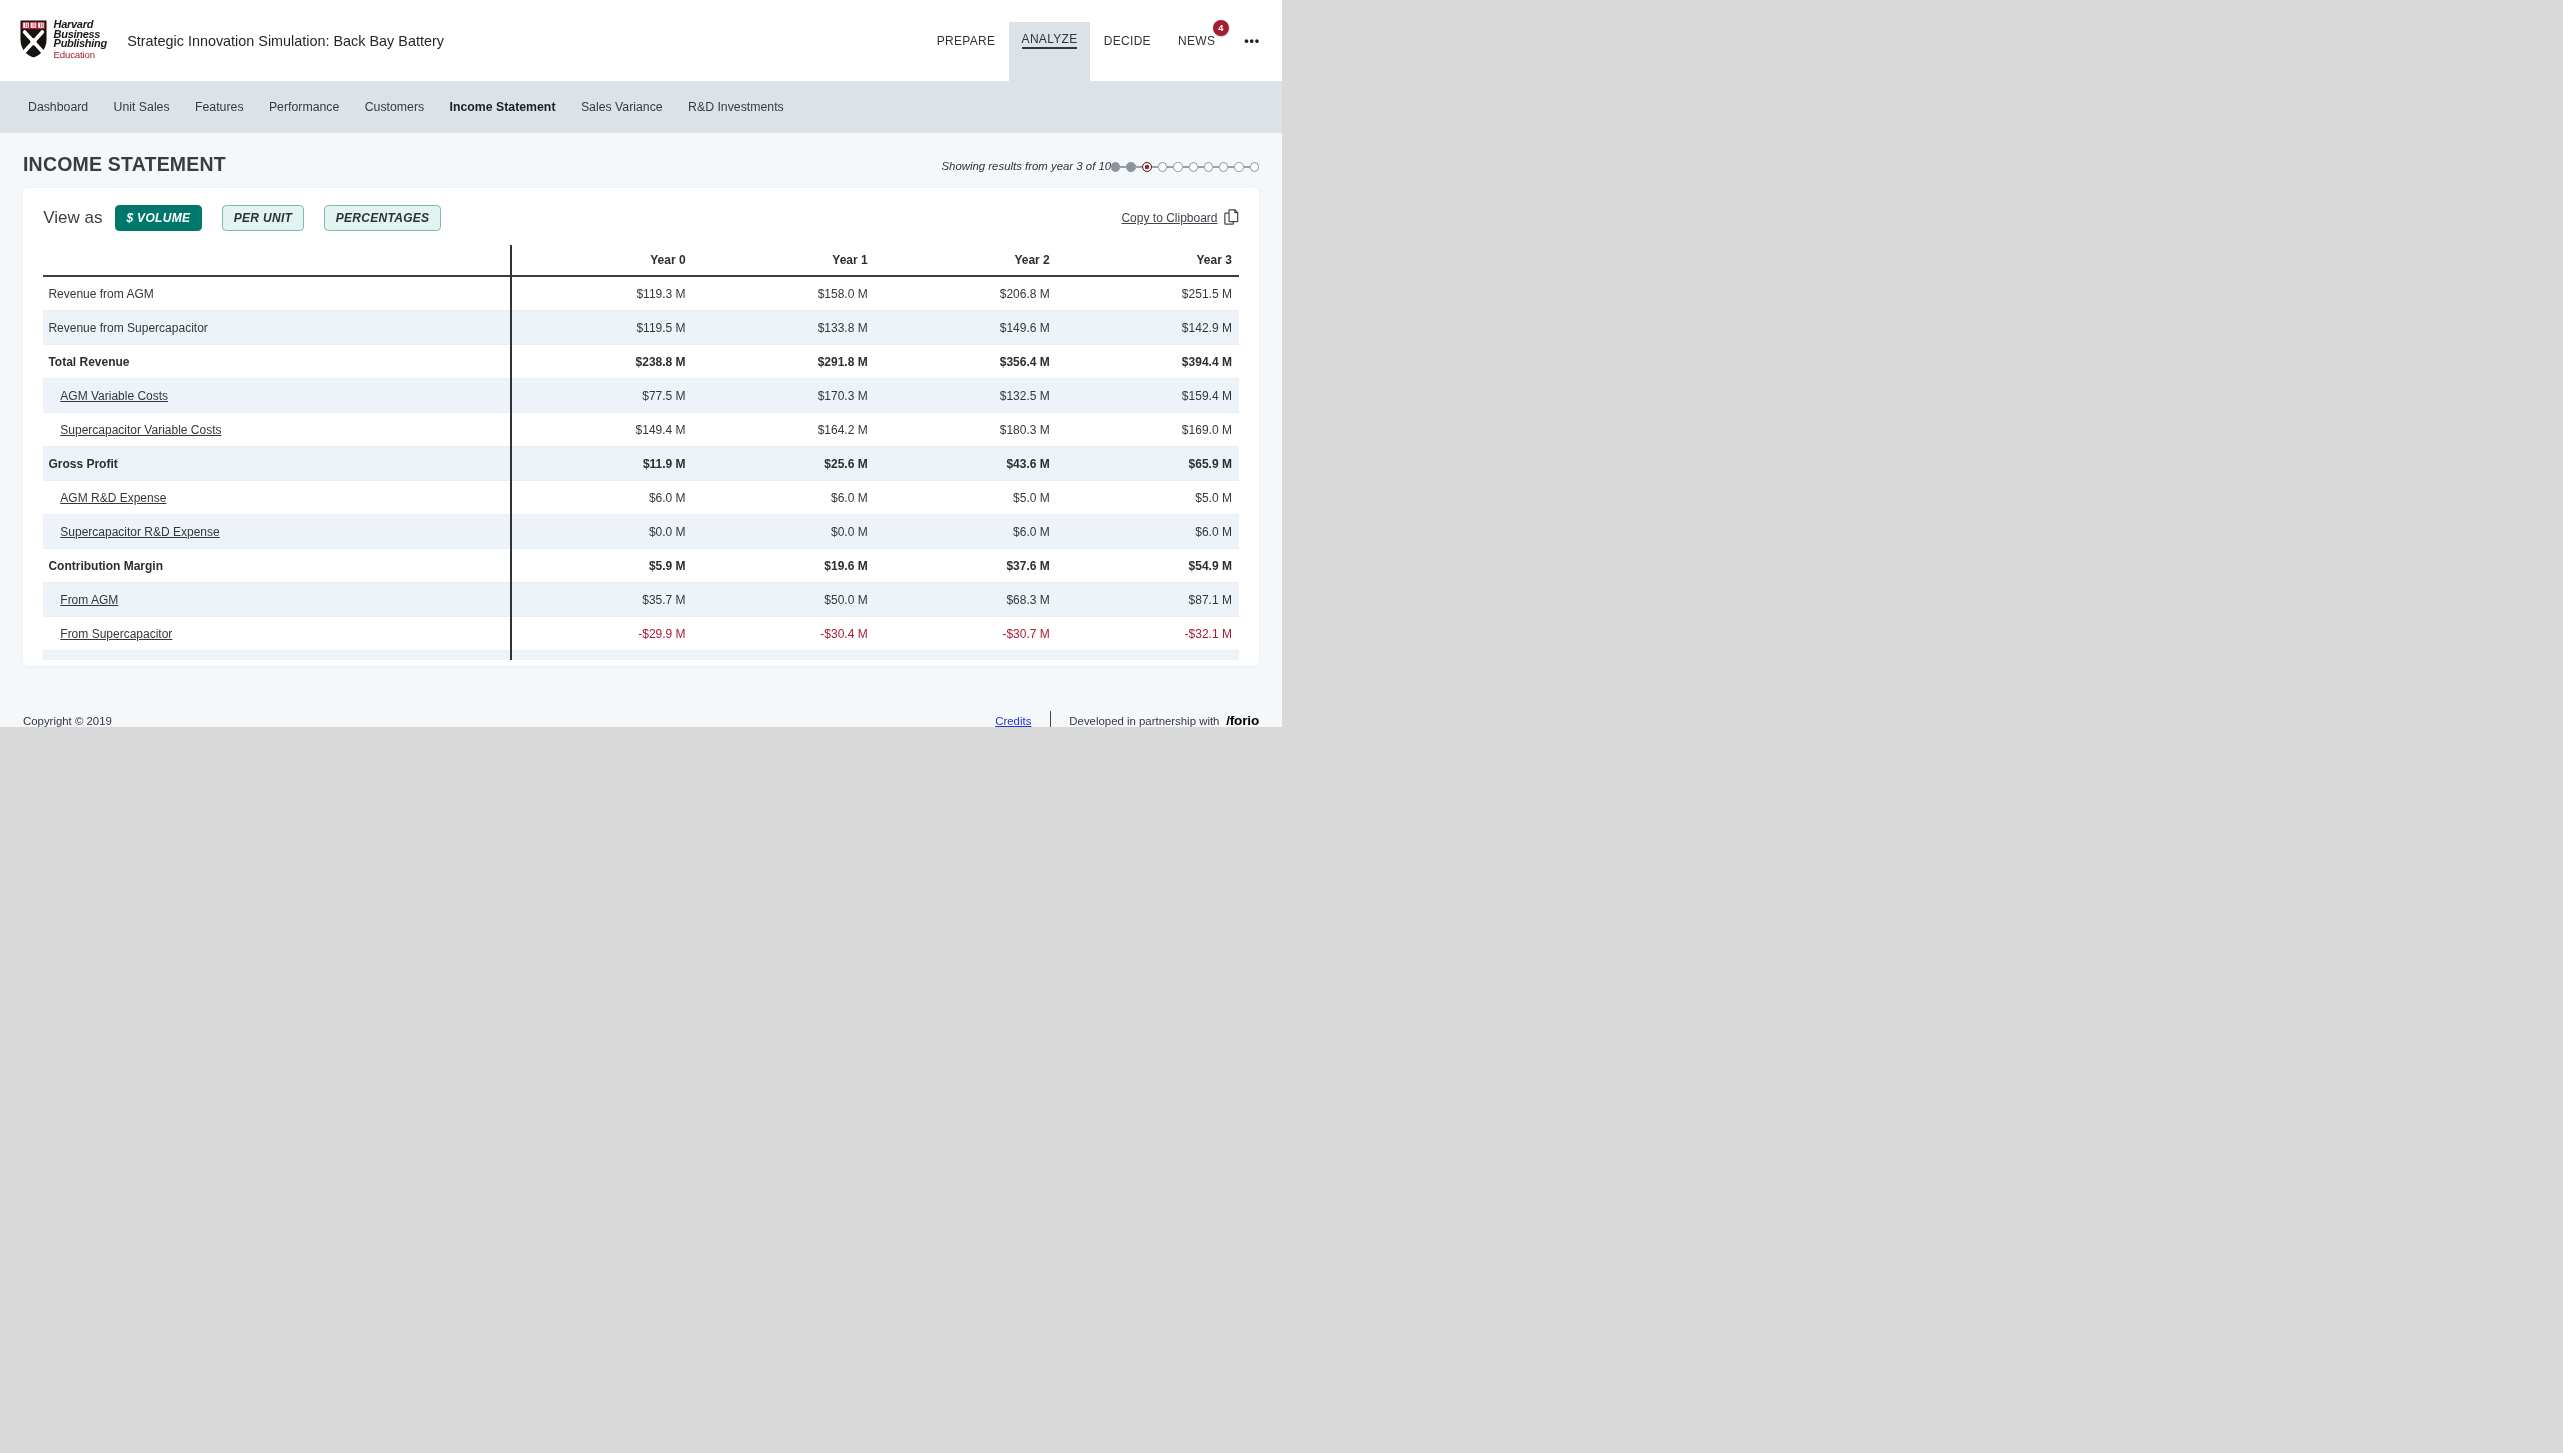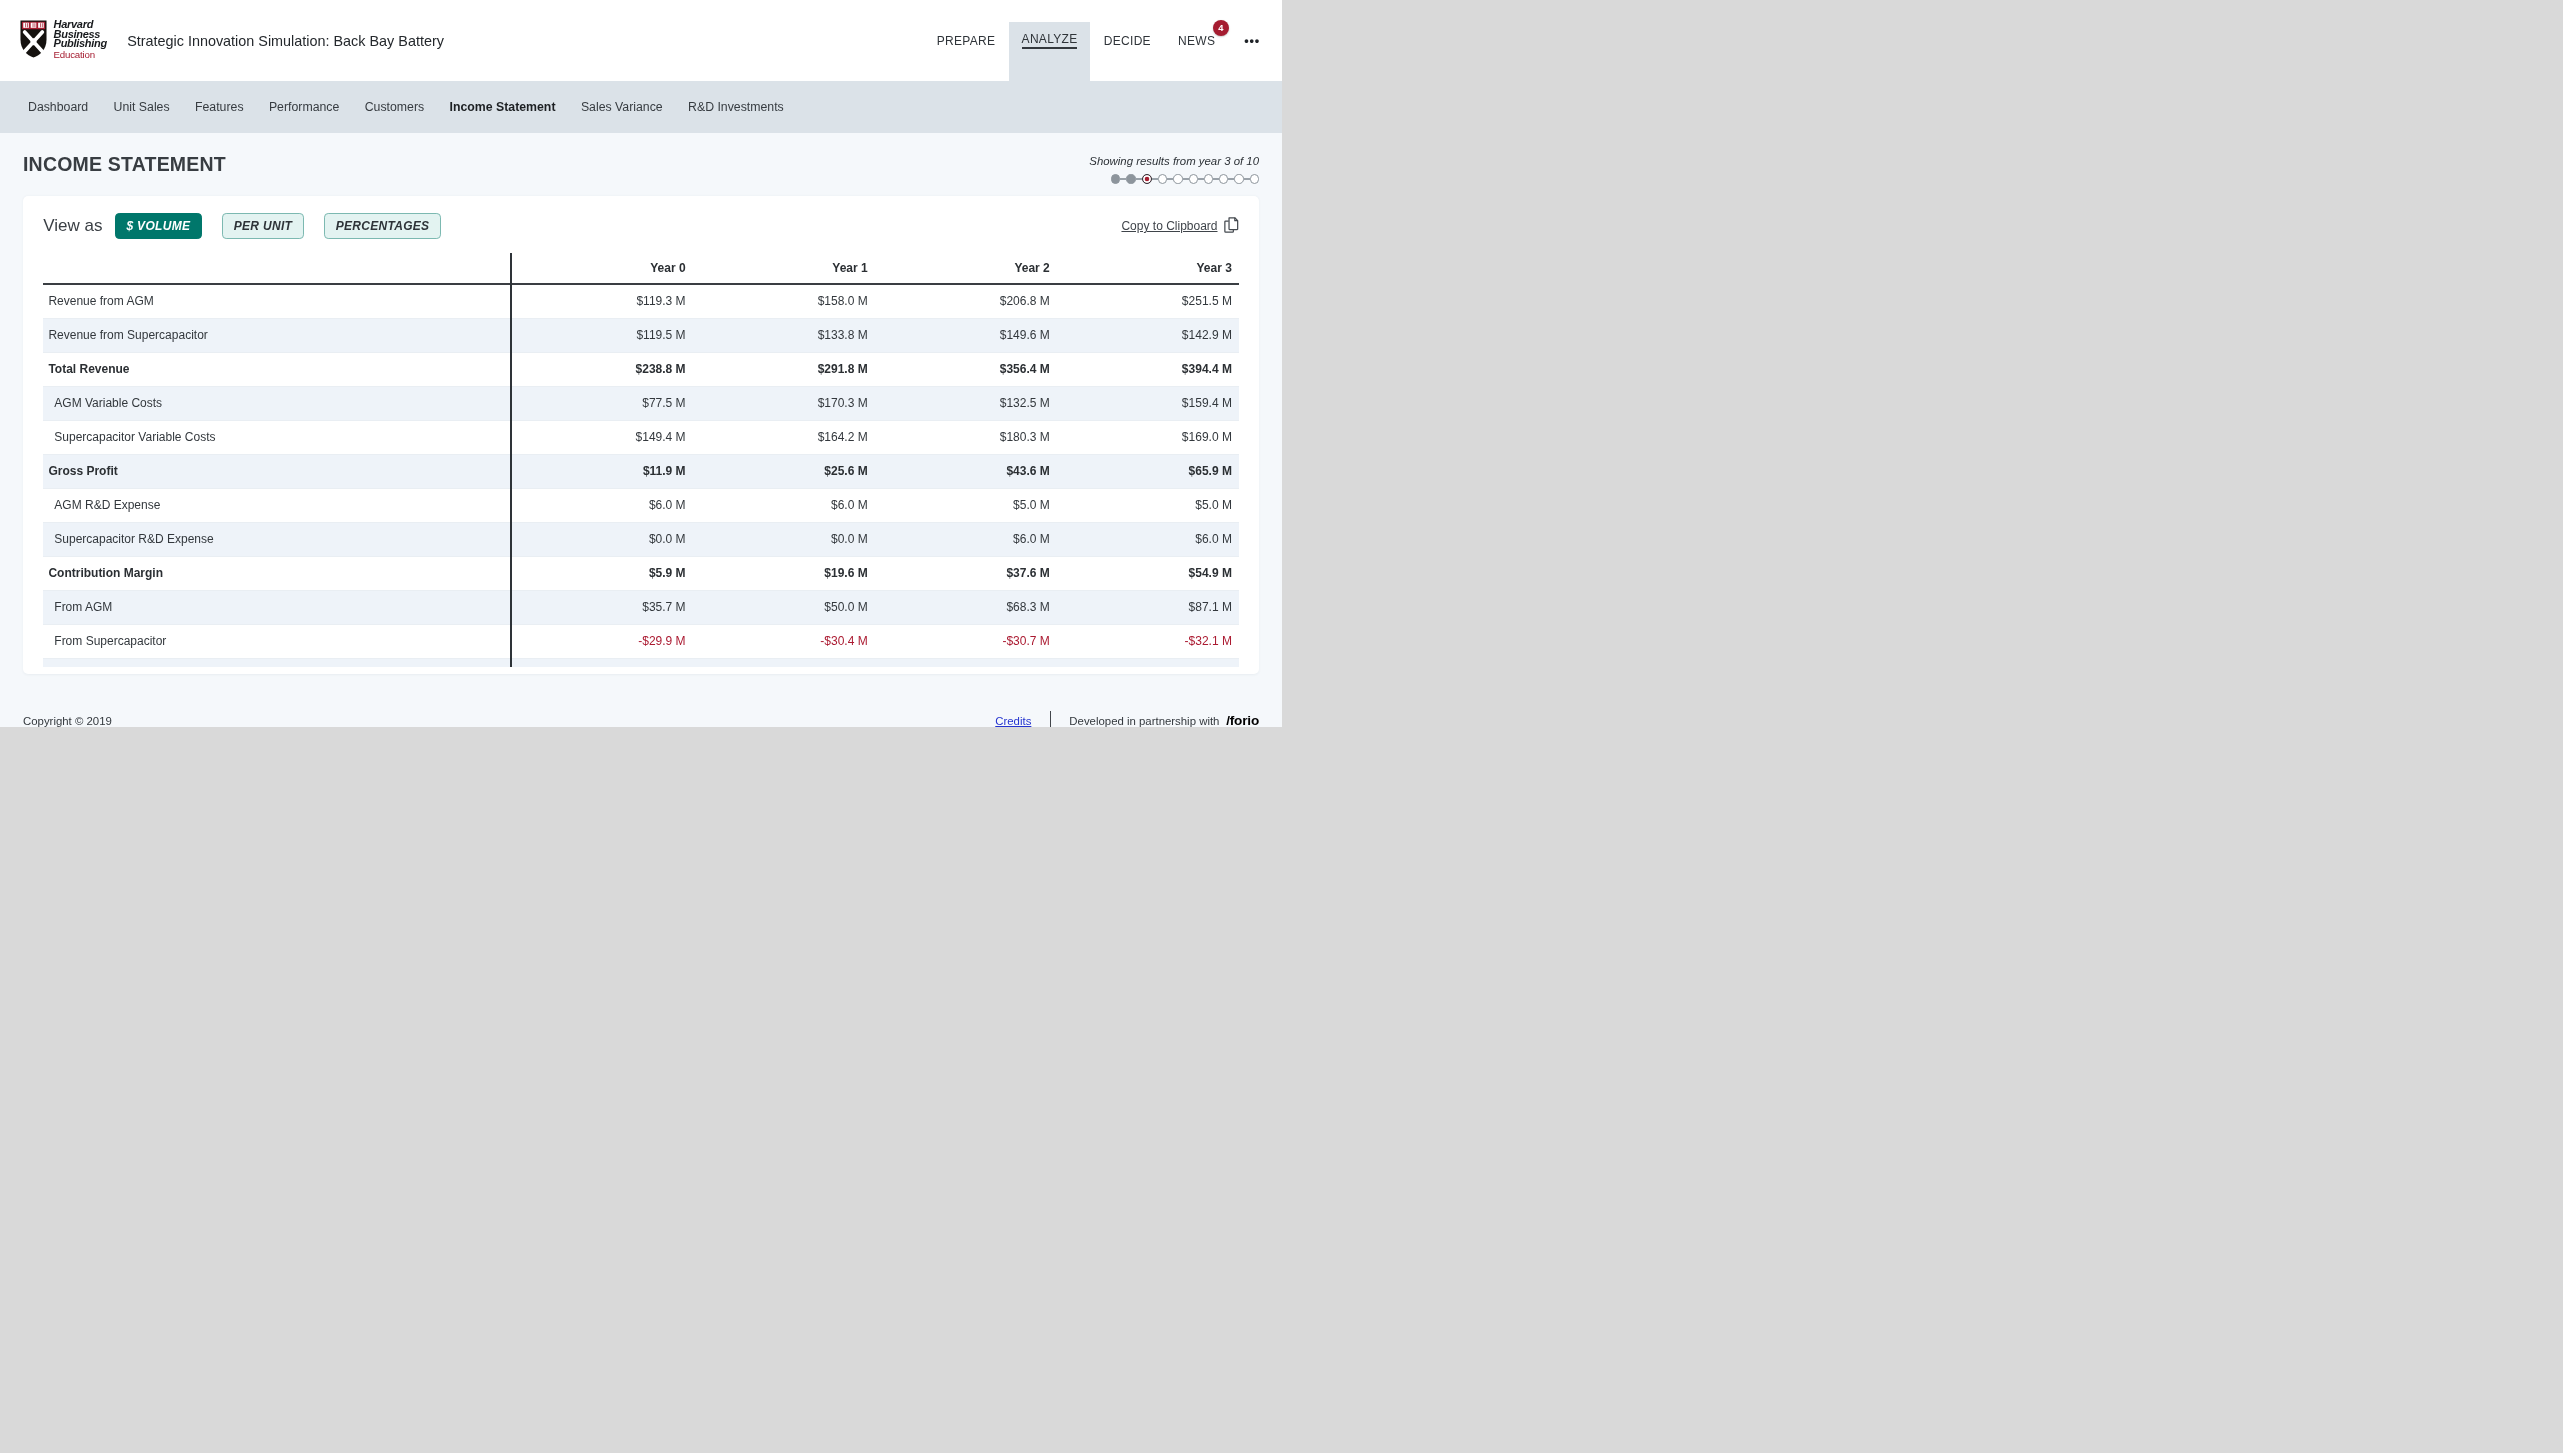--- a/index.html
+++ b/index.html
@@ -32,21 +32,21 @@
 
   
   .subnav{height:52px;background:var(--subnav_bg);display:flex;align-items:center;padding:0 28px;gap:25.4px;}
   .subnav-item{font-size:12.3px;color:#373c41;cursor:pointer;}
   .subnav-item.active{font-weight:700;color:#1d2023;}
 
   
   .content{display:flex;flex-direction:column;height:607px;padding:0 23px 10.2px 23px;}
   .page-head{display:flex;justify-content:space-between;align-items:flex-start;margin-top:20.3px;}
   .page-title{font-size:19.5px;font-weight:700;color:#383d42;letter-spacing:0.2px;}
-  .results-block{display:flex;flex-direction:column;align-items:flex-end;margin-top:1.7px;}
+  .results-block{display:flex;flex-direction:row;align-items:flex-end;margin-top:1.7px;}
   .results-note{font-size:11.4px;font-style:italic;color:#2c3136;}
   .dots{display:flex;align-items:center;margin-top:6.8px;}
   .dot{width:9.3px;height:9.3px;border-radius:50%;background:#fff;border:1.3px solid #8D959C;cursor:pointer;}
   .dot.done{background:#8D959C;border-color:#8D959C;}
   .dot.current{width:10.2px;height:10.2px;border:1.7px solid #2F3439;background:var(--crimson);box-shadow:inset 0 0 0 1.7px #fff;}
   .connector{width:6px;height:1.7px;background:#9AA2A9;}
 
   
   .card{margin-top:12px;background:#fff;border-radius:5.1px;padding:17px 20.3px 6.8px 20.3px;box-shadow:0 0.8px 2.5px rgba(40,60,90,0.06);}
   .toolbar{display:flex;align-items:center;}
@@ -59,21 +59,21 @@
 
   
   .table-wrap{position:relative;margin-top:13.6px;}
   .vline{position:absolute;left:467px;top:0;bottom:0;width:1.7px;background:var(--line_dark);}
   .thead{display:grid;grid-template-columns:467px repeat(4,1fr);height:32px;align-items:center;
          border-bottom:2.5px solid #3A3E43;}
   .thead .col{font-size:12px;font-weight:700;color:#2b2f33;text-align:right;padding-right:6.8px;}
   .row{display:grid;grid-template-columns:467px repeat(4,1fr);height:34px;align-items:center;border-bottom:0.8px solid #E9EEF3;}
   .row.alt{background:var(--row_alt);}
   .row .label{font-size:12px;color:var(--text_dark);padding-left:5.1px;}
-  .row.indent .label{padding-left:11px;}
+  .row.indent .label{padding-left:17px;text-decoration:underline;}
   .row.bold .label,.row.bold .val{font-weight:700;color:#2b2f33;}
   .row .val{font-size:12px;color:var(--text_dark);text-align:right;padding-right:6.8px;}
   .row.neg .val{color:var(--negative);}
   .sliver{height:8.5px;background:var(--row_alt);border-bottom:none;}
 
   
   .footer{margin-top:auto;display:flex;align-items:center;}
   .copyright{font-size:11.4px;color:#33383d;}
   .footer-right{margin-left:auto;display:flex;align-items:center;text-align:center;}
   .credits{font-size:11.4px;color:var(--link_blue);text-decoration:underline;cursor:pointer;}

